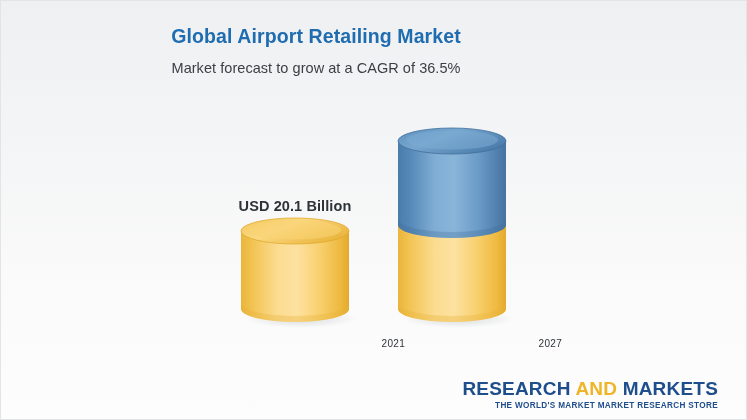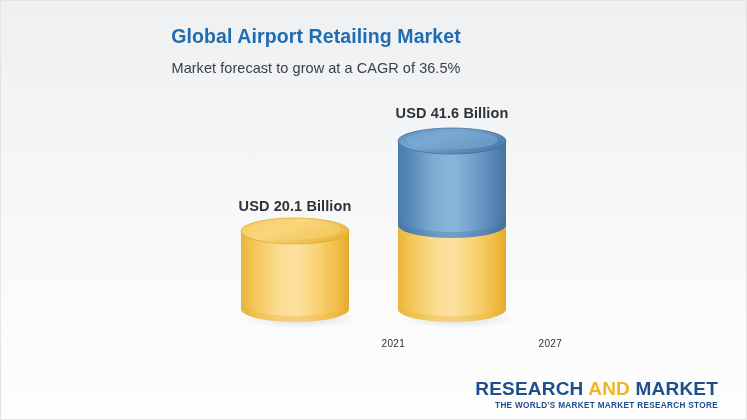--- a/index.html
+++ b/index.html
@@ -140,21 +140,20 @@
       <path d="M8,88 A54,13 0 0 0 116,88 L116,94 A54,13 0 0 1 8,94 Z" fill="#e8b23a" opacity="0.35"></path>
 
       <ellipse cx="62" cy="16" rx="54" ry="13" fill="url(#yTop)" stroke="#e0aa2e" stroke-width="0.8"></ellipse>
 
       <ellipse cx="62" cy="15.2" rx="47" ry="10" fill="#fbd madeup" opacity="0"></ellipse>
       <ellipse cx="62" cy="15" rx="46" ry="9.6" fill="#f9d375" opacity="0.55"></ellipse>
     </svg>
 
     <div class="cat-label" style="left:184px; top:337px;">2021</div>
 
-    <div class="value-label" style="left:341px; top:104px;">USD 41.6 Billion</div>
 
     <svg class="cyl" style="left:389px; top:124px;" width="124" height="206" viewBox="0 0 124 206">
       <defs>
         <linearGradient id="bBody" x1="0" y1="0" x2="1" y2="0">
           <stop offset="0" stop-color="#4a7cab"></stop>
           <stop offset="0.10" stop-color="#5487b7"></stop>
           <stop offset="0.34" stop-color="#7fadd4"></stop>
           <stop offset="0.52" stop-color="#89b5d9"></stop>
           <stop offset="0.74" stop-color="#6b9bc8"></stop>
           <stop offset="0.92" stop-color="#517fae"></stop>
@@ -193,17 +192,17 @@
       <ellipse cx="62" cy="16" rx="54" ry="13" fill="url(#bTop)" stroke="#416f9b" stroke-width="0.8"></ellipse>
       <ellipse cx="62" cy="15" rx="46" ry="9.6" fill="#7bacd3" opacity="0.55"></ellipse>
     </svg>
 
     <div class="cat-label" style="left:341px; top:337px;">2027</div>
 
   </div>
 
 
   <div class="logo">
-    <div class="logo-main"><span>RESEARCH</span><span class="logo-and"> AND </span><span>MARKET</span></div>
+    <div class="logo-main"><span>RESEARCH</span><span class="logo-and"> AND </span><span>MARKETS</span></div>
     <div class="logo-tag">THE WORLD'S MARKET MARKET RESEARCH STORE</div>
   </div>
 
 </div>
 
 </body></html>

